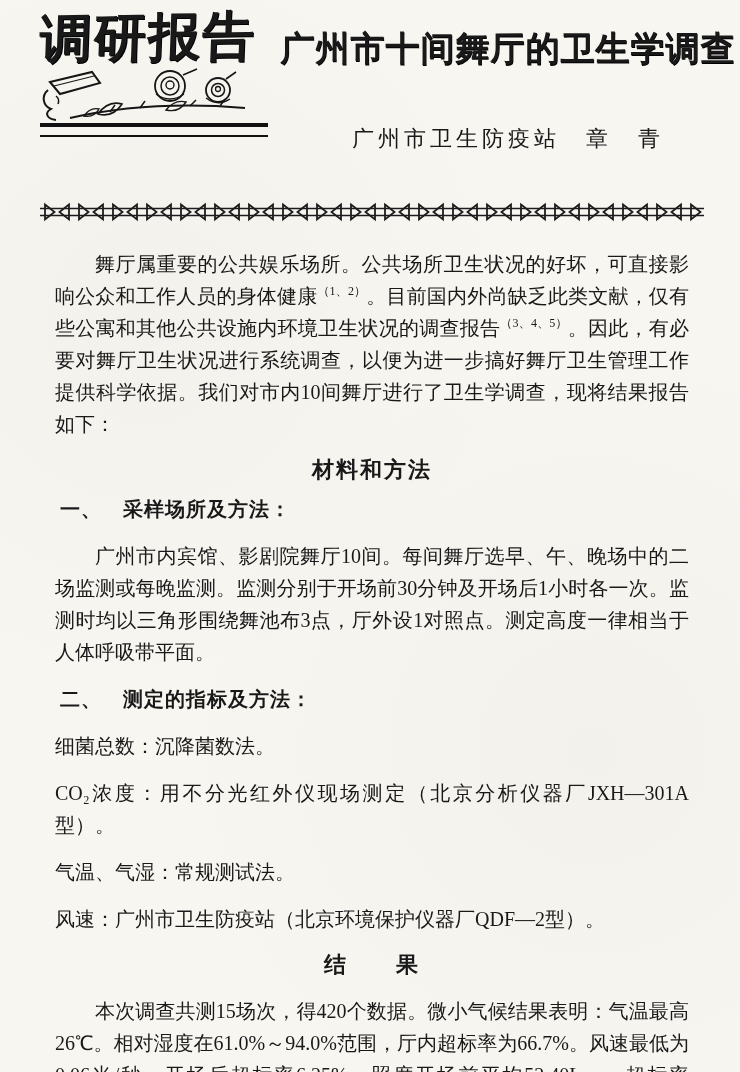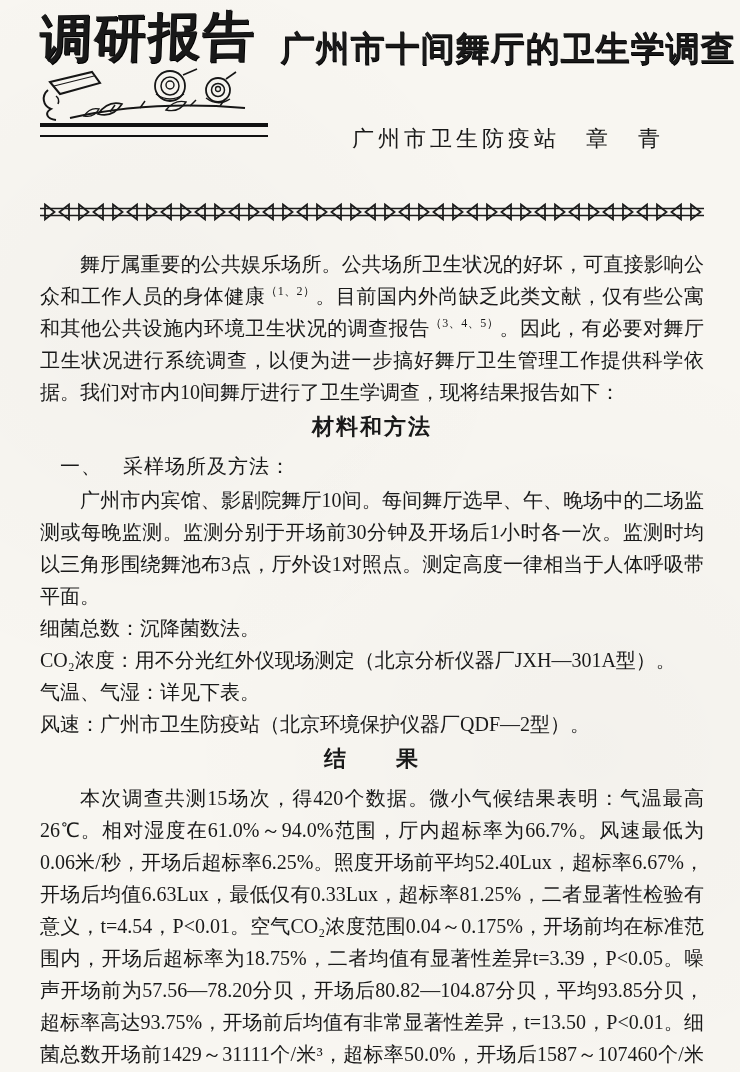--- a/index.html
+++ b/index.html
@@ -46,40 +46,40 @@
   .byline{
     margin-top:52px;
     font-size:22px;
     letter-spacing:4px;
     font-family:"Liberation Serif", serif;
   }
   .chain{display:block;margin-top:10px;width:100%;}
   
   .content{margin-top:26px;}
   p.body{
-    margin:0;
+    margin:15px;
     font-size:20px;
     line-height:32px;
     text-align:justify;
     text-indent:2em;
   }
   p.noindent{text-indent:0;}
   sup.ref{font-size:12px;vertical-align:super;line-height:0;}
   h2.sect{
     margin:4px 0 8px 0;
     text-align:center;
     font-size:22px;
     font-weight:bold;
     letter-spacing:2px;
   }
   p.subhead{
     margin:2px 0 2px 0;
     font-size:20px;
     line-height:32px;
-    font-weight:normal;
+    font-weight:bold;
     text-indent:1em;
     letter-spacing:1px;
   }
 </style>
 </head>
 <body>
 
 <div class="paper">
 
   <div class="masthead">
@@ -137,23 +137,24 @@
 
     <p class="body">
       <span>舞厅属重要的公共娱乐场所。公共场所卫生状况的好坏，可直接影响公众和工作人员的身体健康</span><sup class="ref">（1、2）</sup><span>。目前国内外尚缺乏此类文献，仅有些公寓和其他公共设施内环境卫生状况的调查报告</span><sup class="ref">（3、4、5）</sup><span>。因此，有必要对舞厅卫生状况进行系统调查，以便为进一步搞好舞厅卫生管理工作提供科学依据。我们对市内10间舞厅进行了卫生学调查，现将结果报告如下：</span>
     </p>
 
     <h2 class="sect">材料和方法</h2>
 
     <p class="subhead">一、　采样场所及方法：</p>
     <p class="body">广州市内宾馆、影剧院舞厅10间。每间舞厅选早、午、晚场中的二场监测或每晚监测。监测分别于开场前30分钟及开场后1小时各一次。监测时均以三角形围绕舞池布3点，厅外设1对照点。测定高度一律相当于人体呼吸带平面。</p>
 
+    <p class="subhead">二、　测定的指标及方法：</p>
     <p class="body noindent">细菌总数：沉降菌数法。</p>
     <p class="body noindent">CO₂浓度：用不分光红外仪现场测定（北京分析仪器厂JXH—301A型）。</p>
-    <p class="body noindent">气温、气湿：详见下表。</p>
+    <p class="body noindent">气温、气湿：常规测试法。</p>
     <p class="body noindent">风速：广州市卫生防疫站（北京环境保护仪器厂QDF—2型）。</p>
 
     <h2 class="sect">结　　果</h2>
 
     <p class="body">本次调查共测15场次，得420个数据。微小气候结果表明：气温最高26℃。相对湿度在61.0%～94.0%范围，厅内超标率为66.7%。风速最低为0.06米/秒，开场后超标率6.25%。照度开场前平均52.40Lux，超标率6.67%，开场后均值6.63Lux，最低仅有0.33Lux，超标率81.25%，二者显著性检验有意义，t=4.54，P&lt;0.01。空气CO₂浓度范围0.04～0.175%，开场前均在标准范围内，开场后超标率为18.75%，二者均值有显著性差异t=3.39，P&lt;0.05。噪声开场前为57.56—78.20分贝，开场后80.82—104.87分贝，平均93.85分贝，超标率高达93.75%，开场前后均值有非常显著性差异，t=13.50，P&lt;0.01。细菌总数开场前1429～31111个/米³，超标率50.0%，开场后1587～107460个/米³，超标率87.5%，二者有显著性差异，t=1.778，P&lt;0.05。详见下表。</p>
 
   </div>
 </div>
 
 </body></html>

